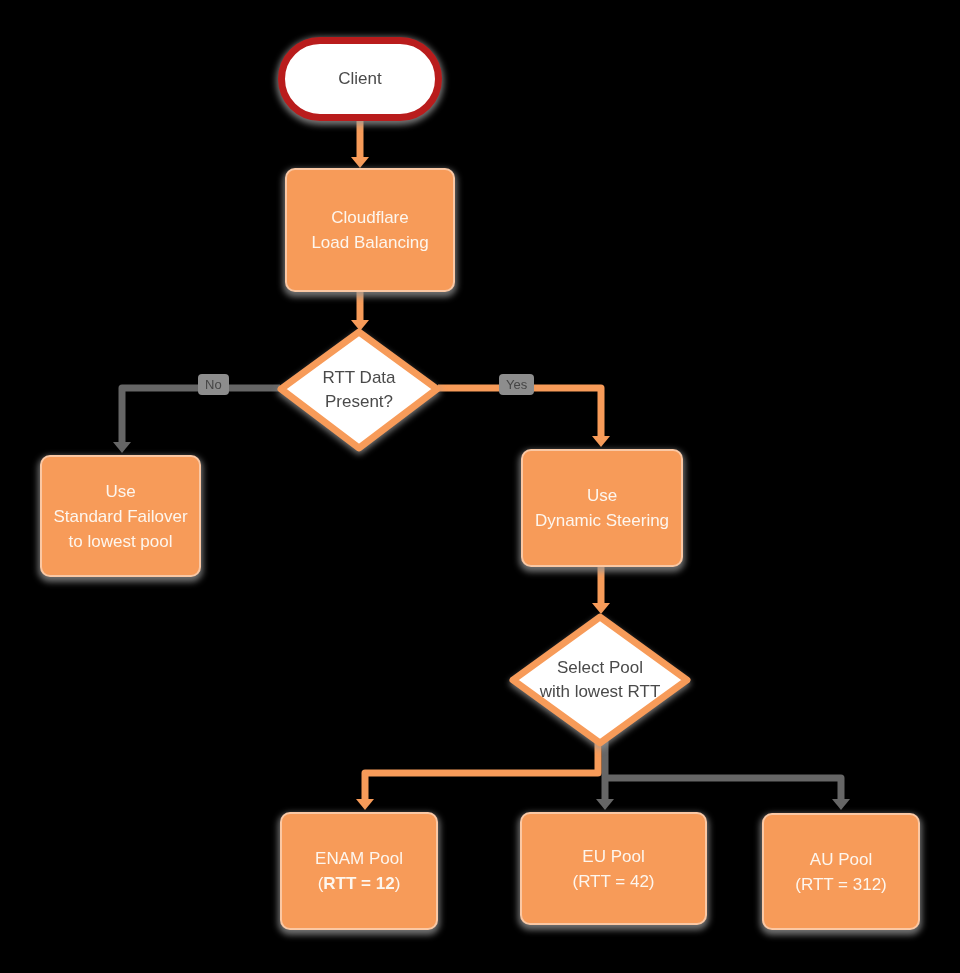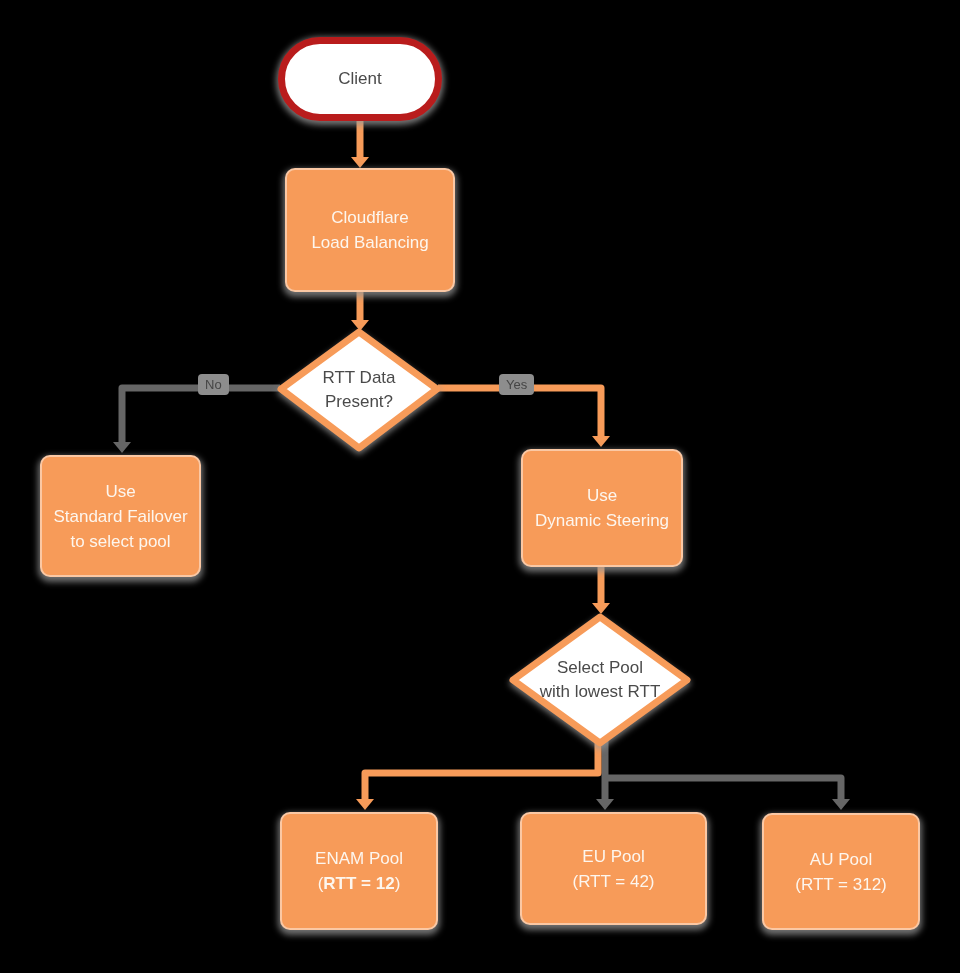--- a/index.html
+++ b/index.html
@@ -84,21 +84,21 @@
     <div>RTT Data</div>
     <div>Present?</div>
   </div>
 
   <div class="chip" style="left:198px;top:374px;">No</div>
   <div class="chip" style="left:499px;top:374px;">Yes</div>
 
   <div class="node box" style="left:40px;top:455px;width:161px;height:122px;">
     <div>Use</div>
     <div>Standard Failover</div>
-    <div>to select pool</div>
+    <div>to lowest pool</div>
   </div>
 
   <div class="node box" style="left:521px;top:449px;width:162px;height:118px;">
     <div>Use</div>
     <div>Dynamic Steering</div>
   </div>
 
   <div class="diamond-label" style="left:505px;top:656px;width:190px;">
     <div>Select Pool</div>
     <div>with lowest RTT</div>

